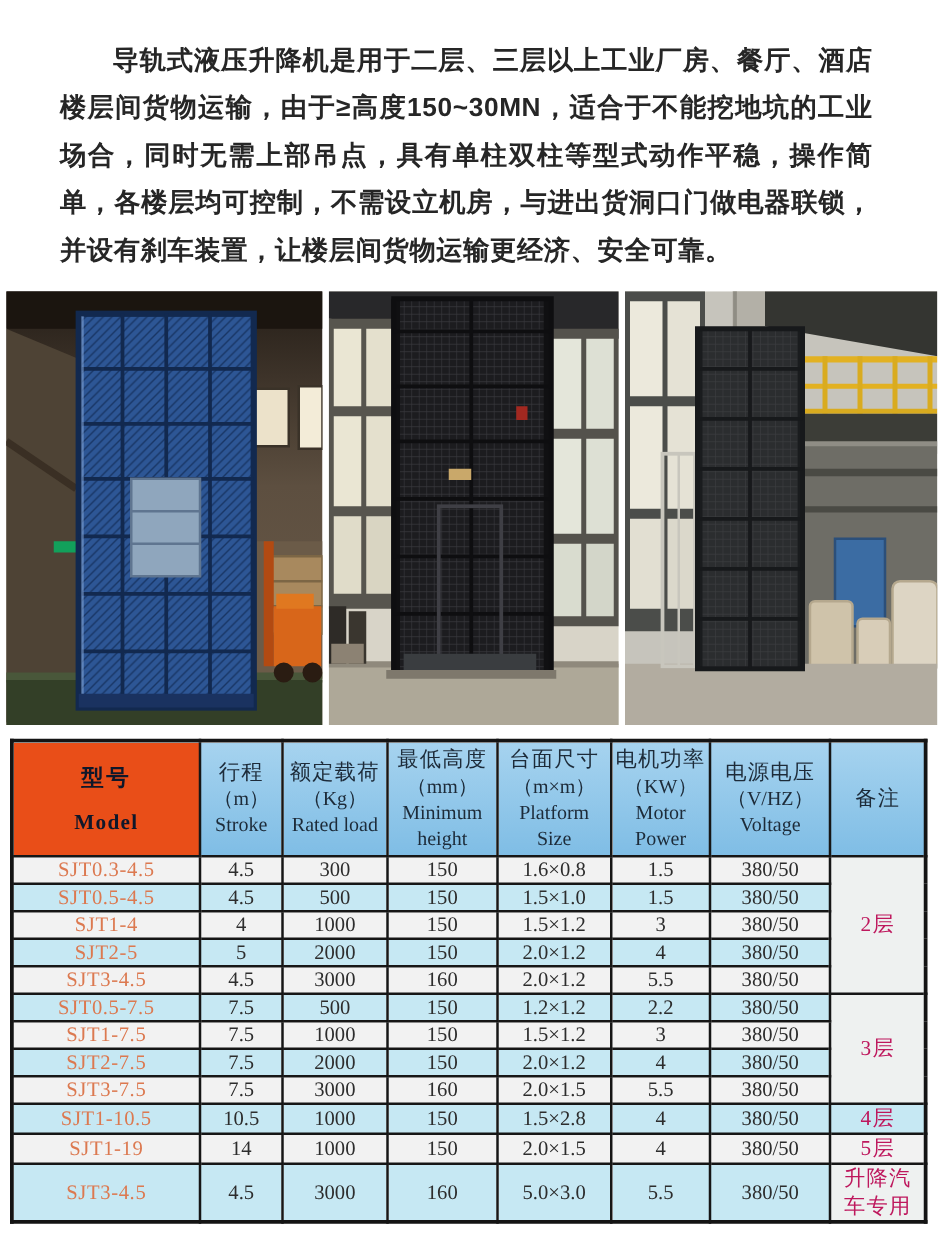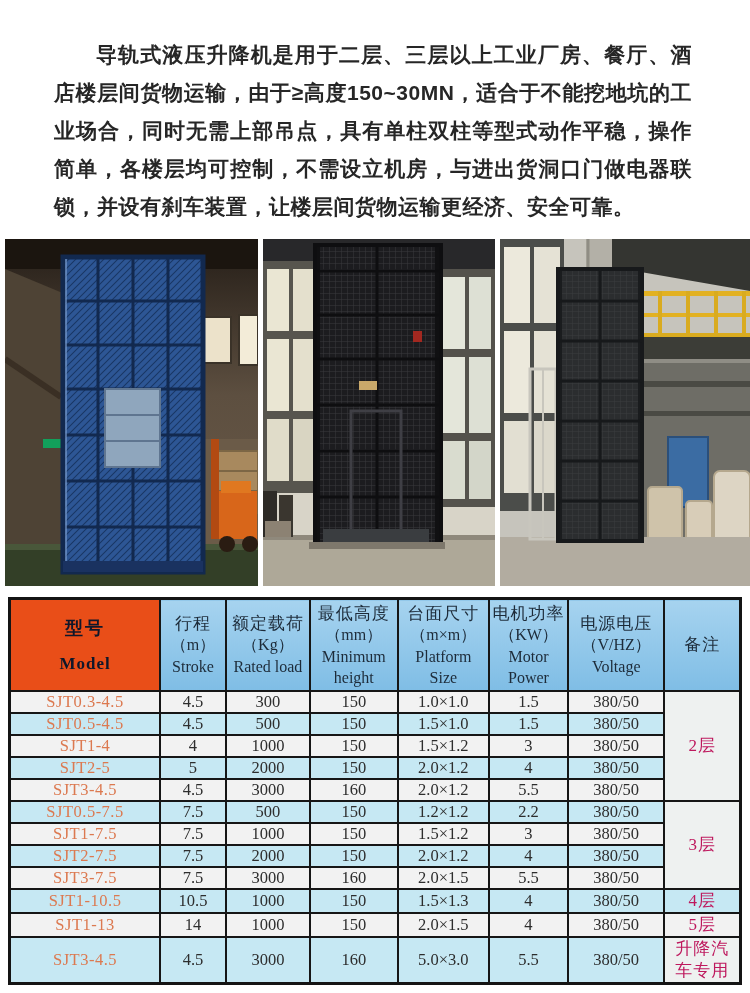--- a/index.html
+++ b/index.html
@@ -5,21 +5,21 @@
   html,body{margin:0;padding:0;}
   body{
     width:750px;height:993px;background:#ffffff;
     font-family:"Liberation Sans",sans-serif;
     overflow:hidden;
   }
   .page{width:750px;height:993px;position:relative;background:#ffffff;}
 
   
   .intro{
-    margin:12px;padding:24px 46px 0 42px;
+    margin:6px;padding:24px 46px 0 42px;
     font-size:21px;line-height:38px;
     text-align:justify;text-indent:2em;
     color:#262626;font-weight:600;letter-spacing:.5px;
   }
 
   
   .photos{
     display:flex;gap:5px;margin-top:13px;padding-left:5px;
   }
   .photos svg{display:block;}
@@ -289,21 +289,21 @@
               <div class="h-zh">备注</div>
             </th>
           </tr>
       </thead>
       <tbody id="spec-body">
           <tr class="r-white">
             <td class="c-model">SJT0.3-4.5</td>
             <td class="c-val">4.5</td>
             <td class="c-val">300</td>
             <td class="c-val">150</td>
-            <td class="c-val">1.0×1.0</td>
+            <td class="c-val">1.6×0.8</td>
             <td class="c-val">1.5</td>
             <td class="c-val">380/50</td>
             <td class="c-remark remark-gray" rowspan="5">2层</td>
           </tr>
           <tr class="r-blue">
             <td class="c-model">SJT0.5-4.5</td>
             <td class="c-val">4.5</td>
             <td class="c-val">500</td>
             <td class="c-val">150</td>
             <td class="c-val">1.5×1.0</td>
@@ -372,27 +372,27 @@
             <td class="c-val">160</td>
             <td class="c-val">2.0×1.5</td>
             <td class="c-val">5.5</td>
             <td class="c-val">380/50</td>
           </tr>
           <tr class="r-blue">
             <td class="c-model">SJT1-10.5</td>
             <td class="c-val">10.5</td>
             <td class="c-val">1000</td>
             <td class="c-val">150</td>
-            <td class="c-val">1.5×1.3</td>
+            <td class="c-val">1.5×2.8</td>
             <td class="c-val">4</td>
             <td class="c-val">380/50</td>
             <td class="c-remark" rowspan="1">4层</td>
           </tr>
           <tr class="r-white">
-            <td class="c-model">SJT1-13</td>
+            <td class="c-model">SJT1-19</td>
             <td class="c-val">14</td>
             <td class="c-val">1000</td>
             <td class="c-val">150</td>
             <td class="c-val">2.0×1.5</td>
             <td class="c-val">4</td>
             <td class="c-val">380/50</td>
             <td class="c-remark" rowspan="1">5层</td>
           </tr>
           <tr class="r-blue">
             <td class="c-model">SJT3-4.5</td>

